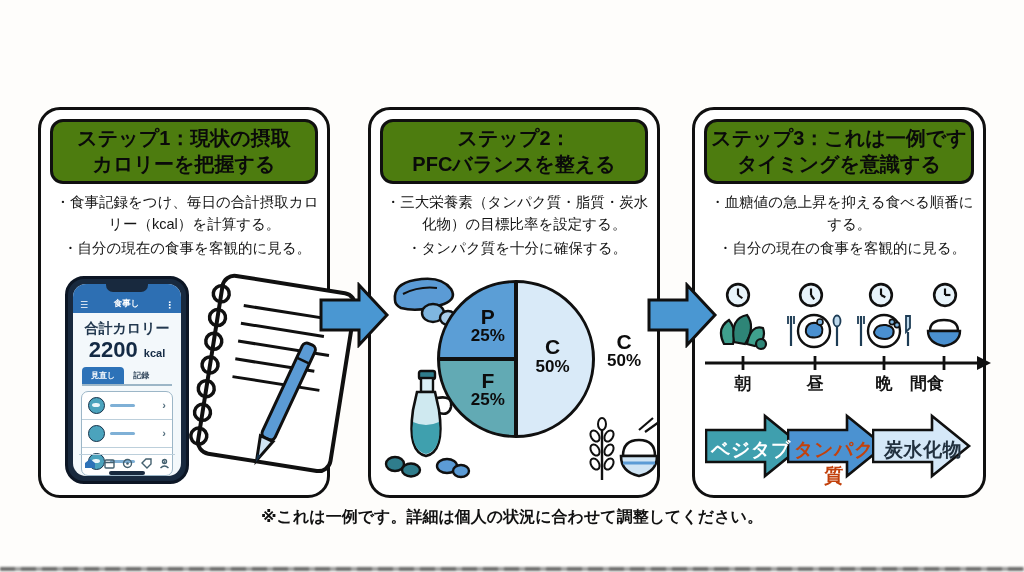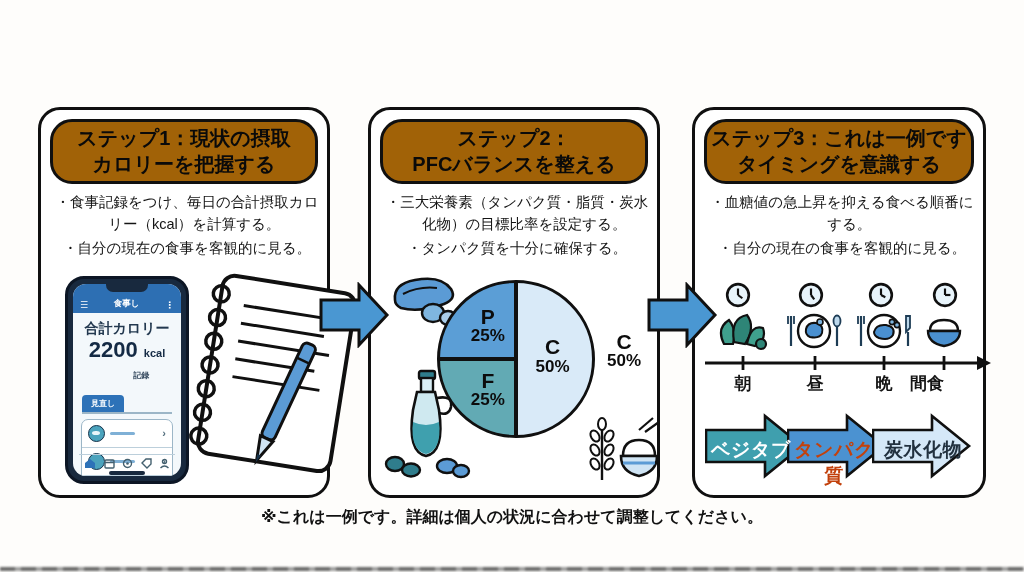--- a/index.html
+++ b/index.html
@@ -6,21 +6,21 @@
   body{width:1024px;height:572px;overflow:hidden;
        font-family:"Liberation Sans","DejaVu Sans",sans-serif;color:#141414;}
   .stage{position:relative;width:1024px;height:572px;background:#fefdfb;overflow:hidden;}
 
   
   .panel{position:absolute;top:107px;height:391px;background:#fff;
          border:3.5px solid #101010;border-radius:22px;box-sizing:border-box;z-index:1;}
   .p1{left:38px;width:292px}
   .p2{left:368px;width:292px}
   .p3{left:692px;width:294px}
-  .pill{margin:9px 9px 4px;background:#a16207;border:3px solid #101010;border-radius:22px;
+  .pill{margin:9px 9px 4px;background:#4d7c0f;border:3px solid #101010;border-radius:13px;
         text-align:center;font-weight:bold;font-size:20px;line-height:1.28;
         padding:4px 2px;color:#0a0a0a;}
   .bullets{margin:8px 6px 0 12px;padding:0;list-style:none;font-size:14.5px;
            font-weight:normal;line-height:1.5;color:#141414;text-align:center;}
   .bullets li{padding-left:1em;text-indent:-1em;margin-bottom:2px;}
 
   
   .connector{position:absolute;top:282px;z-index:5;}
   .c1{left:319px}.c2{left:647px}
 
@@ -32,21 +32,21 @@
           border-radius:13px;overflow:hidden;}
   .notch{position:absolute;top:0;left:50%;transform:translateX(-50%);width:42px;height:8px;
          background:#18293e;border-radius:0 0 7px 7px;z-index:4;}
   .p-header{height:26px;background:#2d6fb3;color:#fff;display:flex;align-items:flex-end;
             justify-content:space-between;padding:0 7px 3px;font-size:9px;font-weight:bold;}
   .p-title{font-size:8.5px;}
   .cal-label{text-align:center;font-size:14px;font-weight:bold;color:#22384f;margin-top:7px;}
   .cal-value{text-align:center;font-size:22px;font-weight:bold;color:#142a44;line-height:1.05;}
   .cal-unit{font-size:11px;font-weight:bold;}
   .tabs{display:flex;margin:6px 9px 0;border-bottom:2px solid #9cb6c7;font-size:8px;font-weight:bold;}
-  .tab-a{background:#2d72b8;color:#fff;padding:3px 9px;border-radius:4px 4px 0 0;margin-top:28px;}
+  .tab-a{background:#2d72b8;color:#fff;padding:3px 9px;border-radius:4px 4px 0 0;}
   .tab-b{color:#32475c;padding:3px 9px;}
   .rows{margin:5px 8px 0;background:#fff;border:1.5px solid #9cb6c7;border-radius:7px;}
   .row{display:flex;align-items:center;gap:5px;padding:3px 6px;height:21px;
        border-bottom:1.5px solid #bccfdb;}
   .row:last-child{border-bottom:none;}
   .dot{width:15px;height:15px;border-radius:50%;background:#4ba3bd;border:1.5px solid #16324a;
        position:relative;flex:none;}
   .dot.oval::after{content:"";position:absolute;left:3px;top:4.5px;width:8px;height:4.5px;
        background:#eaf6fa;border-radius:50%;}
   .lines{flex:1;}

